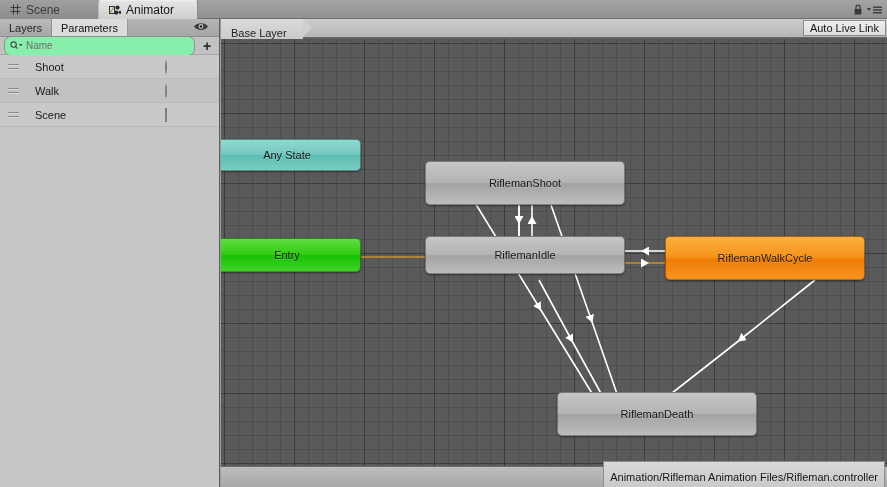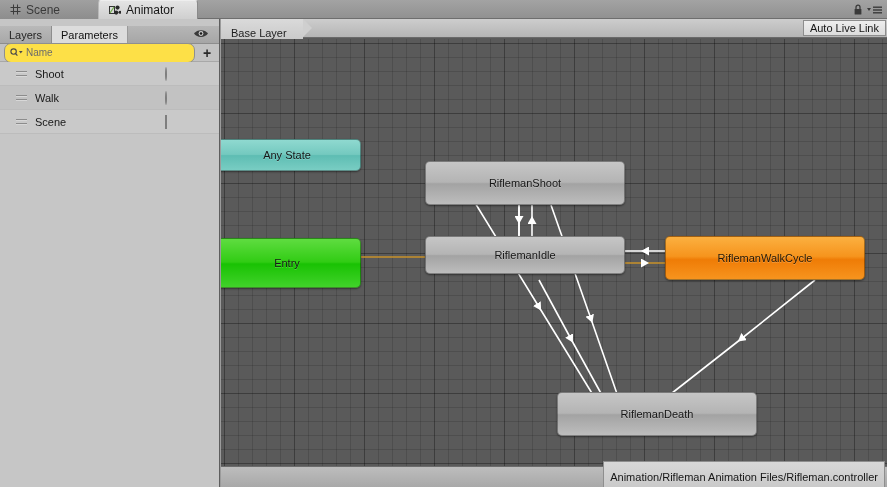--- a/index.html
+++ b/index.html
@@ -80,21 +80,20 @@
     border-right: 1px solid #5e5e5e;
     box-sizing: border-box;
   }
   .subtabs {
     position: relative;
     height: 17px;
     background: linear-gradient(#b6b6b6, #a6a6a6);
     border-bottom: 1px solid #8d8d8d;
     display: flex;
     align-items: stretch;
-    margin-top: 7px;
   }
   .stab {
     display: flex;
     align-items: center;
     justify-content: center;
     padding: 0 9px;
     font-size: 11px;
     color: #242424;
     border-right: 1px solid #8d8d8d;
     box-sizing: border-box;
@@ -112,21 +111,21 @@
     background: #c2c2c2;
     border-bottom: 1px solid #a8a8a8;
     display: flex;
     align-items: center;
     padding: 0 4px;
     box-sizing: border-box;
   }
   .searchbox {
     flex: 1;
     height: 20px;
-    background: #fde047;
+    background: #86efac;
     border: 1px solid #8f8f8f;
     border-radius: 7px;
     display: flex;
     align-items: center;
     padding: 0 5px;
     box-sizing: border-box;
     margin-right: 4px;
   }
   .search-placeholder {
     font-size: 10px;
@@ -144,23 +143,24 @@
     color: #2a2a2a;
     line-height: 12px;
   }
 
   .paramlist { background: #c6c6c6; }
   .paramrow {
     position: relative;
     height: 24px;
     display: flex;
     align-items: center;
-    padding-left: 16px;
+    padding-left: 8px;
     box-sizing: border-box;
     border-bottom: 1px solid #bcbcbc;
+    gap: 8px;
   }
   .paramrow.odd  { background: #c9c9c9; }
   .paramrow.even { background: #c2c2c2; }
   .grip {
     width: 11px;
     display: flex;
     flex-direction: column;
     gap: 2px;
     margin-right: 8px;
   }
@@ -478,21 +478,21 @@
 
         <polyline points="318,241 350,300 382,358" fill="none" stroke="#ffffff" stroke-width="1.6" marker-mid="url(#wArrow)"></polyline>
 
         <polyline points="594,241 520,300 446,358" fill="none" stroke="#ffffff" stroke-width="1.6" marker-mid="url(#wArrow)"></polyline>
       </svg>
 
       <div class="node anystate" style="left:-8px; top:100px; width:148px; height:32px;">
         <span>Any State</span>
       </div>
 
-      <div class="node entry" style="left:-8px; top:199px; width:148px; height:50px;">
+      <div class="node entry" style="left:-8px; top:199px; width:148px; height:34px;">
         <span>Entry</span>
       </div>
 
       <div class="node normal" style="left:204px; top:122px; width:200px; height:44px;">
         <span>RiflemanShoot</span>
       </div>
 
       <div class="node normal" style="left:204px; top:197px; width:200px; height:38px;">
         <span>RiflemanIdle</span>
       </div>

